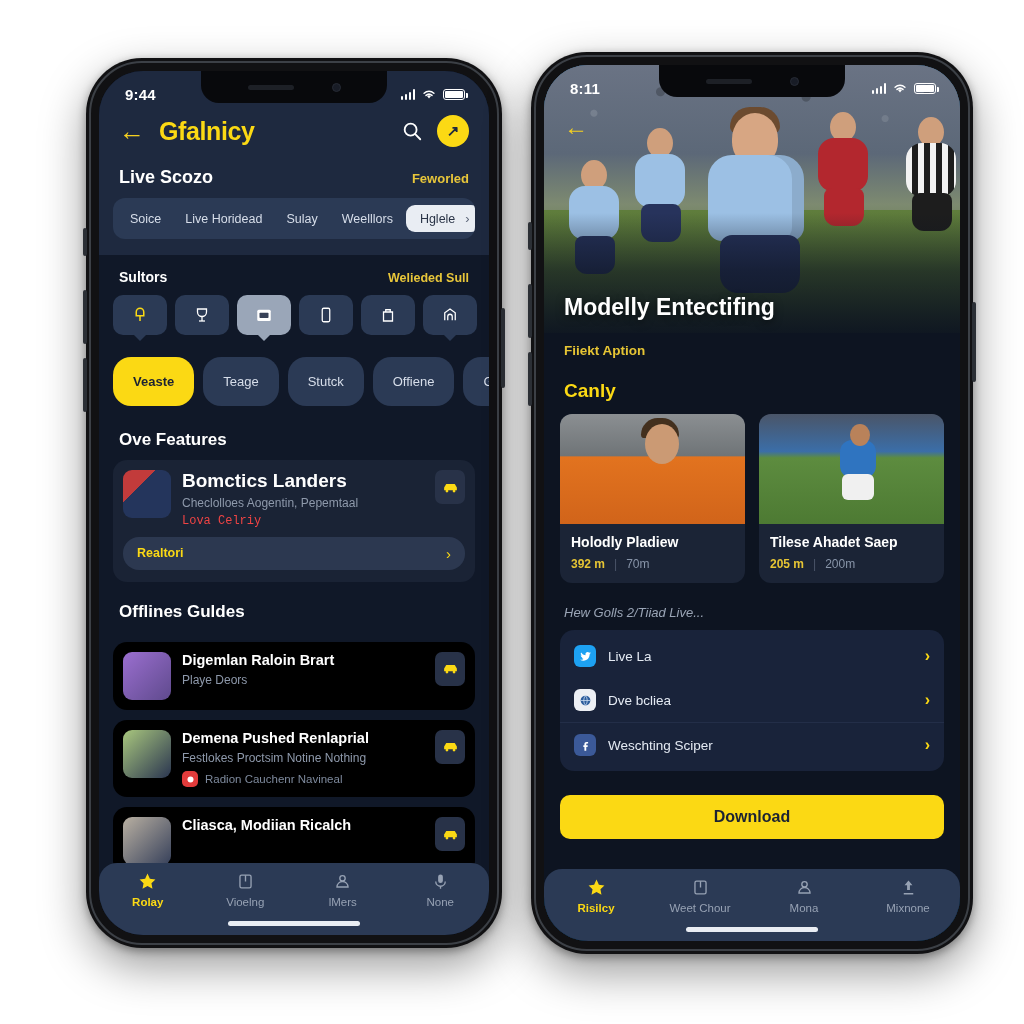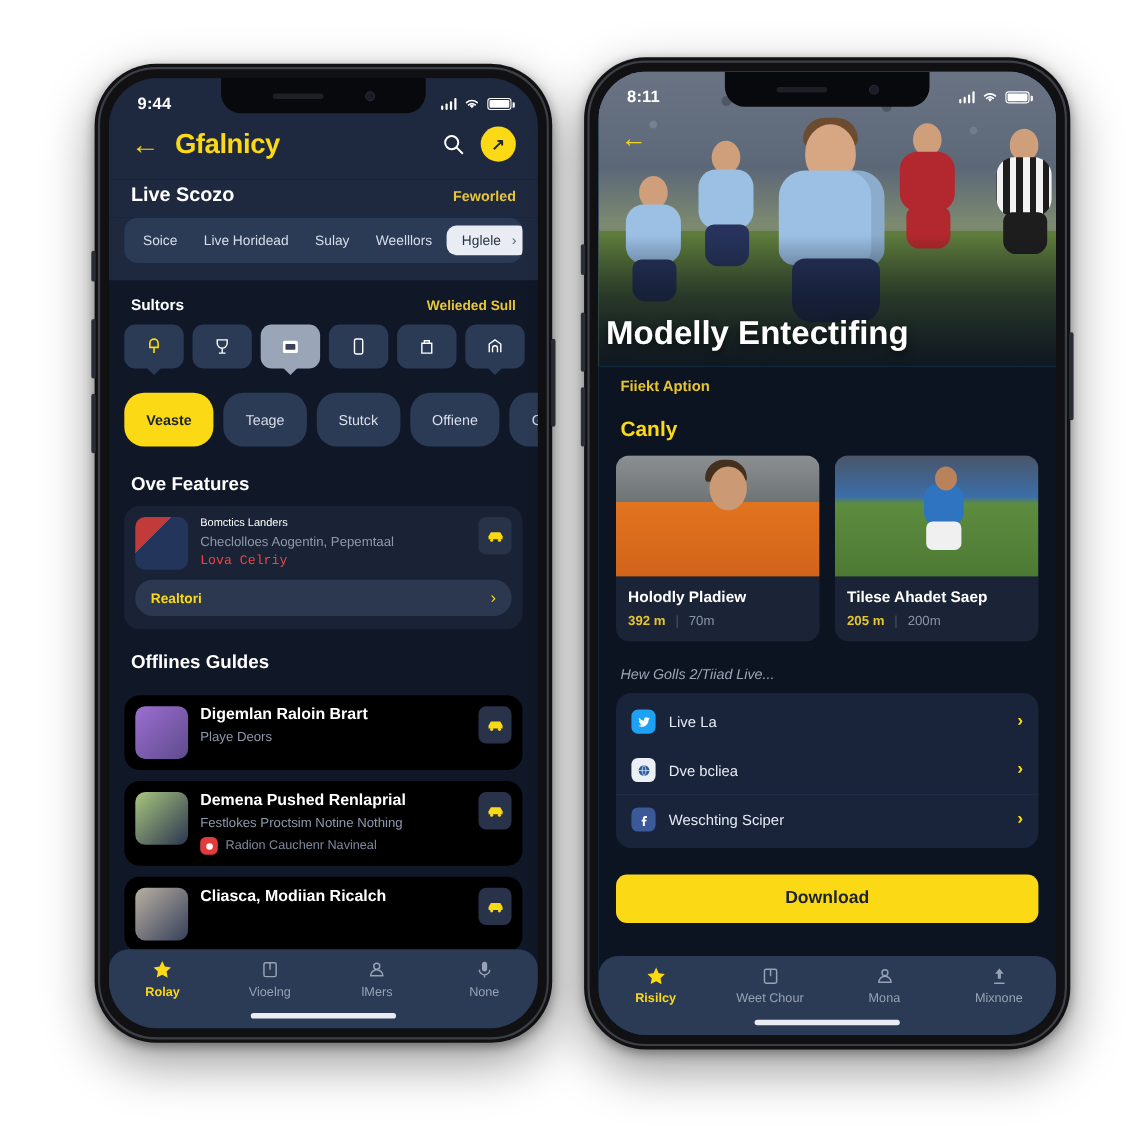--- a/index.html
+++ b/index.html
@@ -160,21 +160,21 @@
 
   .feat-card {
     margin: 0 14px; background:#1a2335; border-radius: 14px; padding: 10px 10px 12px 10px;
   }
   .feat-top { display:flex; gap:11px; align-items:flex-start; }
   .thumb {
     width: 48px; height: 48px; border-radius: 9px; flex:0 0 auto; overflow:hidden;
     background:#2a3550;
   }
   .feat-txt { flex:1; min-width:0; }
-  .feat-name { color:#ffffff; font-size:10px; font-weight:normal; line-height:1.2; }
+  .feat-name { color:#ffffff; font-size:19px; font-weight:bold; line-height:1.2; }
   .feat-sub  { color:#8e99ab; font-size:12px; margin-top:3px; }
   .feat-sub3 { color:#ef4444; font-size:12px; margin-top:4px;font-family:Liberation Mono, monospace; }
   .mini-badge {
     width:30px; height:34px; border-radius:7px; background:#283248;
     display:flex; align-items:center; justify-content:center; flex:0 0 auto;
   }
   .feat-pill {
     margin-top: 9px; background:#2c3850; border-radius: 16px;
     padding: 8px 14px; display:flex; align-items:center; justify-content:space-between;
   }
@@ -239,22 +239,22 @@
   .pC { left:64%; top:16%; } .pC .torso{background:#b3272e} .pC .short{background:#b3272e}
   .pD { left:85%; top:18%; } .pD .torso{background:repeating-linear-gradient(90deg,#f2f2f2 0 6px,#1d1d1d 6px 12px)} .pD .short{background:#1d1d1d}
   .hero-fade {
     position:absolute; left:0; right:0; bottom:0; height: 120px;
     background: linear-gradient(180deg, rgba(13,20,33,0) 0%, rgba(13,20,33,.62) 48%, rgba(13,20,33,.96) 100%);
   }
   .hero-back {
     position:absolute; left:20px; top:48px; color:#f5d020; font-size:24px; z-index:5; cursor:pointer;
   }
   .hero-title {
-    position:absolute; left:7px; bottom:12px; z-index:5;
-    color:#ffffff; font-size:30px; font-weight:bold; text-shadow:0 2px 8px rgba(0,0,0,.6);
+    position:absolute; left:20px; bottom:12px; z-index:5;
+    color:#ffffff; font-size:23px; font-weight:bold; text-shadow:0 2px 8px rgba(0,0,0,.6);
   }
 
   .r-scroll { flex:1; background:#0d1421; overflow:hidden; position:relative; }
   .r-sub { color:#e6c534; font-size:13.5px; font-weight:600; padding: 10px 20px 0 20px; }
   .r-sec { color:#fbd914; font-size:19px; font-weight:bold; padding: 22px 20px 12px 20px; }
 
   .match-grid { display:flex; gap:14px; padding: 0 16px; }
   .match-card {
     flex:1; background:#1b2436; border-radius: 12px; overflow:hidden;
     display:flex; flex-direction:column;

